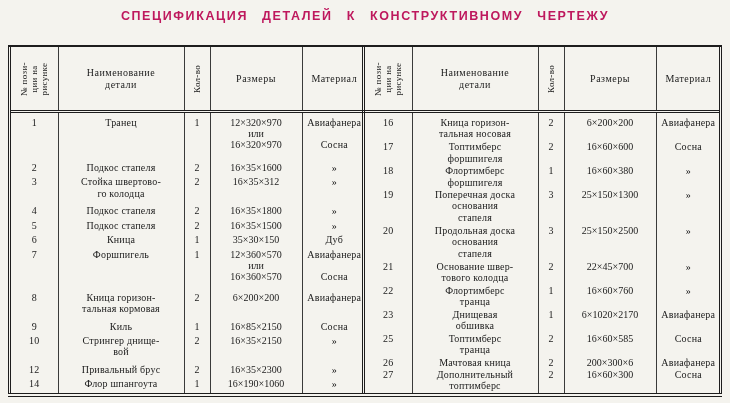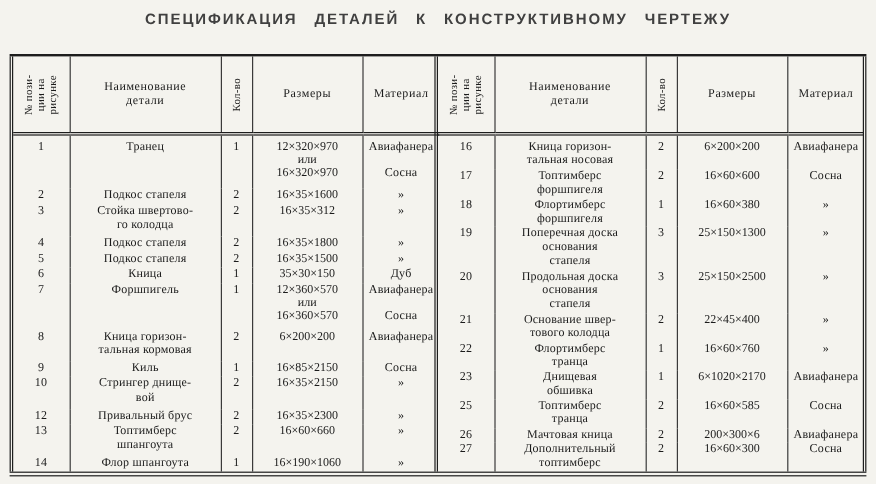--- a/index.html
+++ b/index.html
@@ -12,21 +12,21 @@
     overflow:hidden;
   }
   .title{
     position:absolute;top:9px;left:0;right:0;
     text-align:center;
     font-family:"Liberation Sans", sans-serif;
     font-weight:bold;
     font-size:12.5px;
     letter-spacing:1.6px;
     word-spacing:9px;
-    color:#404040;
+    color:#be185d;
   }
   .spec{
     position:absolute;
     left:8px;top:45px;
     width:714px;height:346px;
     display:flex;
     border-top:2px solid #1d1d1d;
     border-bottom:4px double #1d1d1d;
   }
   .half{
@@ -194,28 +194,20 @@
             <td class="c-mat">»</td>
           </tr>
           <tr>
             <td class="c-pos">12</td>
             <td class="c-name">Привальный брус</td>
             <td class="c-qty">2</td>
             <td class="c-size">16×35×2300</td>
             <td class="c-mat">»</td>
           </tr>
           <tr>
-            <td class="c-pos">13</td>
-            <td class="c-name">Топтимберс
-шпангоута</td>
-            <td class="c-qty">2</td>
-            <td class="c-size">16×60×660</td>
-            <td class="c-mat">»</td>
-          </tr>
-          <tr>
             <td class="c-pos">14</td>
             <td class="c-name">Флор шпангоута</td>
             <td class="c-qty">1</td>
             <td class="c-size">16×190×1060</td>
             <td class="c-mat">»</td>
           </tr>
         </tbody>
     </table>
   </div>
 
@@ -281,21 +273,21 @@
 стапеля</td>
             <td class="c-qty">3</td>
             <td class="c-size">25×150×2500</td>
             <td class="c-mat">»</td>
           </tr>
           <tr>
             <td class="c-pos">21</td>
             <td class="c-name">Основание швер-
 тового колодца</td>
             <td class="c-qty">2</td>
-            <td class="c-size">22×45×400</td>
+            <td class="c-size">22×45×700</td>
             <td class="c-mat">»</td>
           </tr>
           <tr>
             <td class="c-pos">22</td>
             <td class="c-name">Флортимберс
 транца</td>
             <td class="c-qty">1</td>
             <td class="c-size">16×60×760</td>
             <td class="c-mat">»</td>
           </tr>

